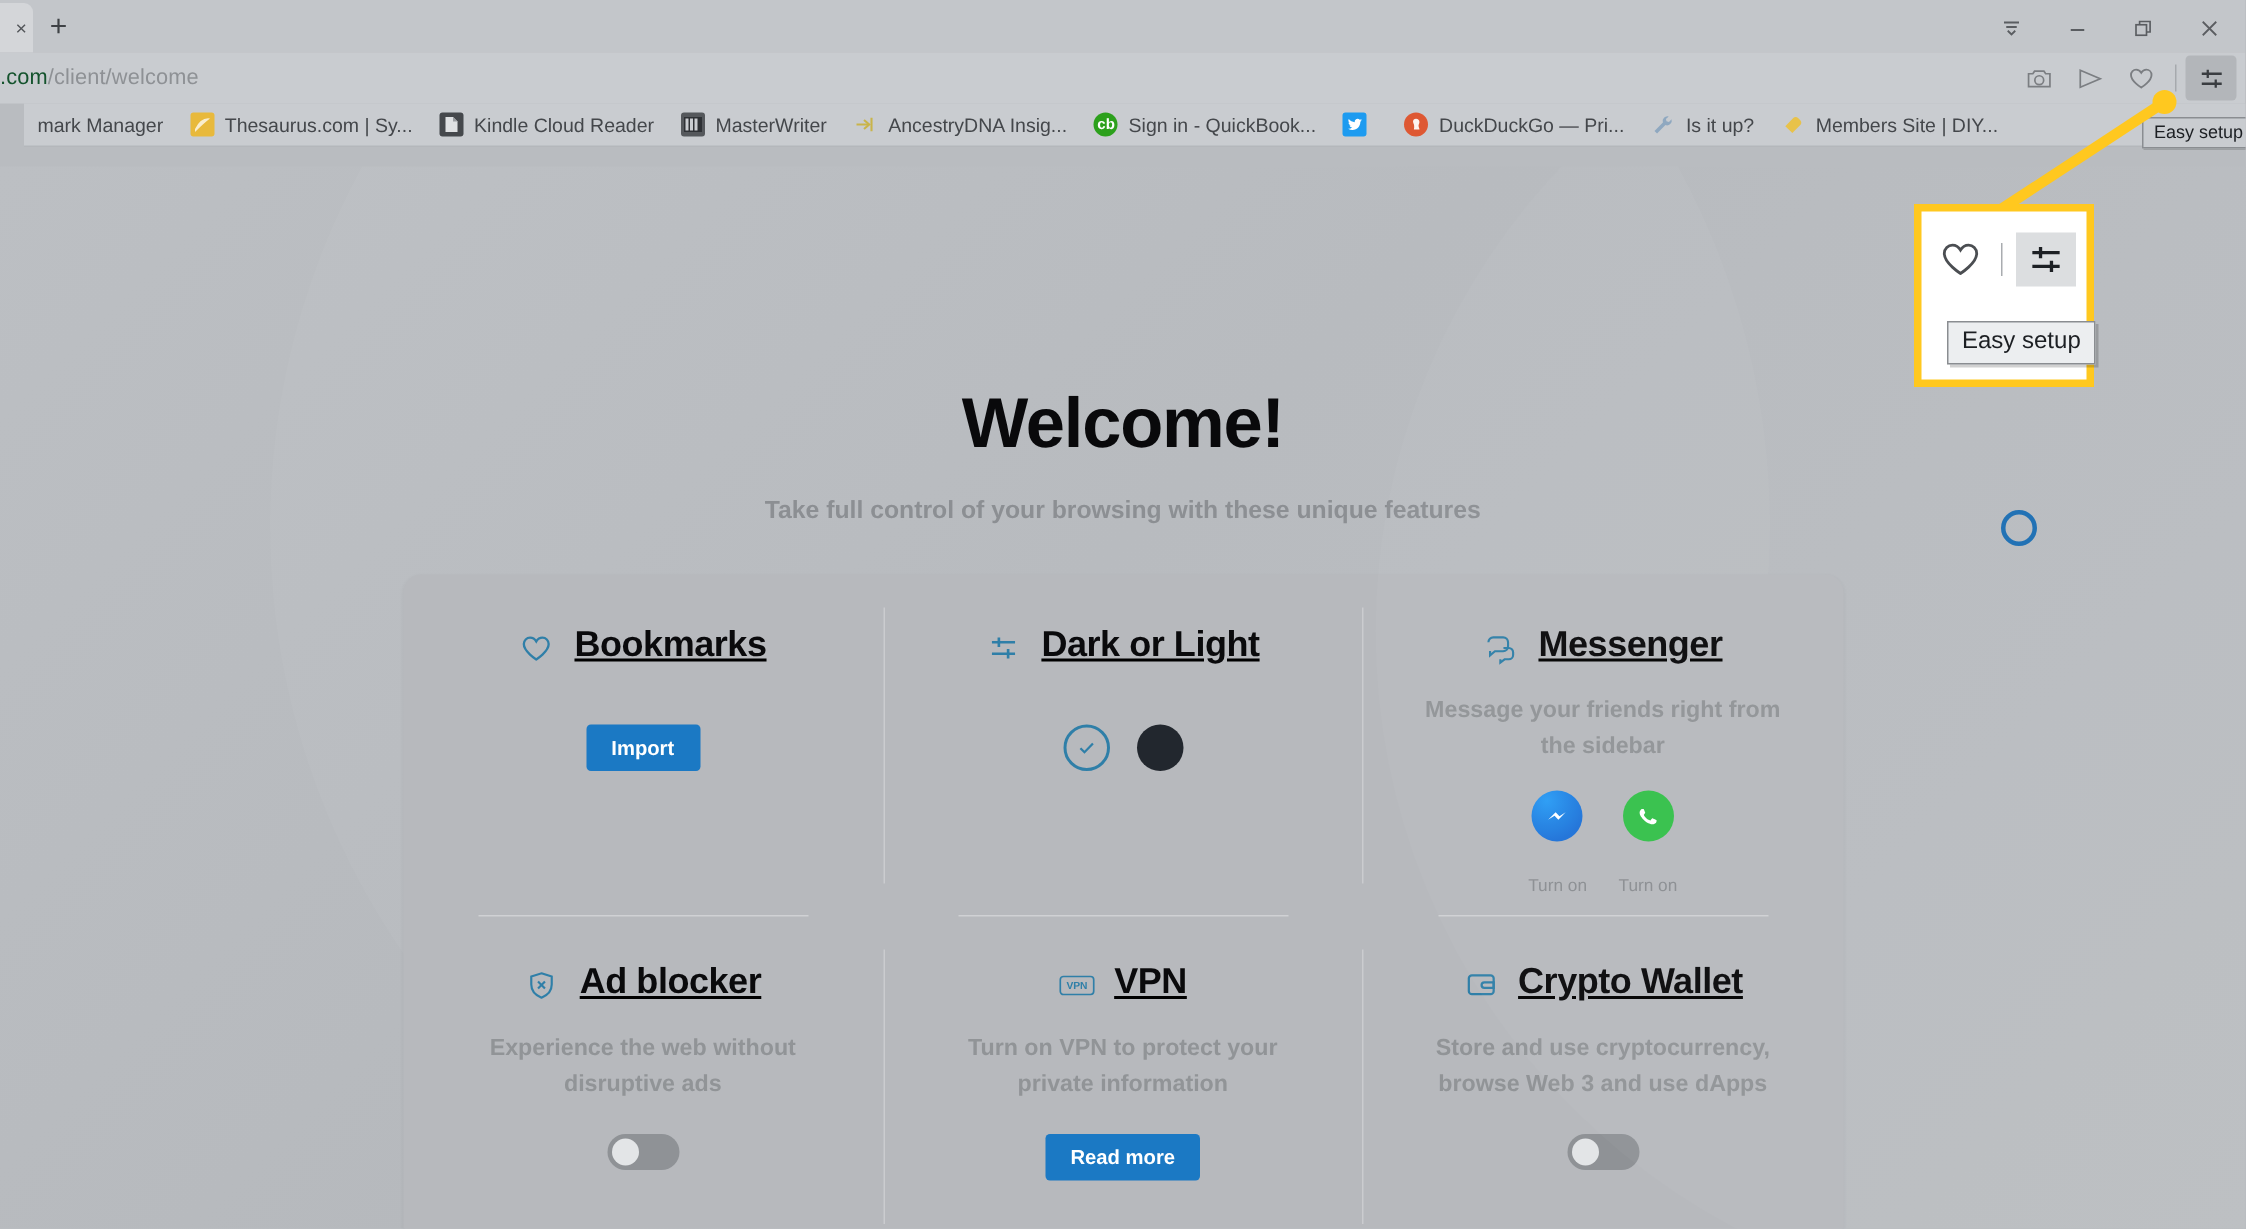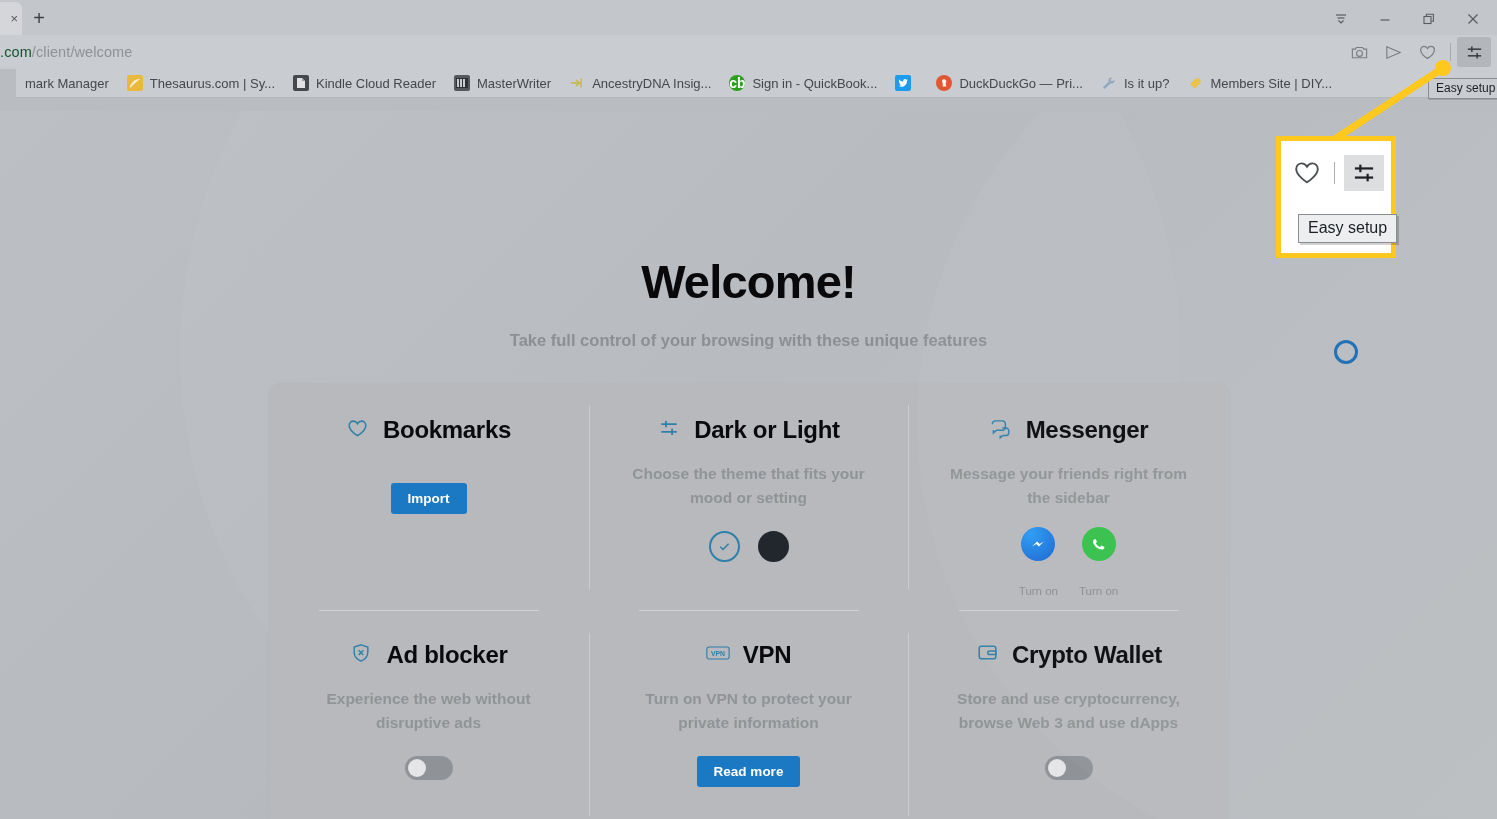--- a/index.html
+++ b/index.html
@@ -232,23 +232,24 @@
   .hdivider {
     position: absolute;
     bottom: 0;
     left: 50px; right: 50px;
     height: 1px;
     background: rgba(255,255,255,0.35);
   }
 
   .cell-head {
     display: flex;
-    align-items: flex-start;
+    align-items: flex-end;
     gap: 13px;
     margin-bottom: 18px;
+    text-decoration: underline;
   }
   .cell-icon {
     width: 24px; height: 24px;
     display: flex;
     align-items: center;
     justify-content: center;
     color: #2f7fa8;
   }
   .cell-title {
     font-size: 24px;
@@ -525,21 +526,21 @@
       <span class="bm-ico">
         <svg width="16" height="16" viewBox="0 0 16 16" fill="none" stroke="#c9b44a" stroke-width="1.4">
           <path d="M2 8 h8"></path>
             <path d="M7 5 L10.5 8 L7 11"></path>
             <line x1="12" y1="3.5" x2="12" y2="12.5"></line>
         </svg>
       </span>
       <span class="bm-label">AncestryDNA Insig...</span>
     </div>
     <div class="bm-item">
-      <span class="bm-ico" style="background:#2ca01c;border-radius:50%;font-size:14px;font-weight:bold">cb</span>
+      <span class="bm-ico" style="background:#2ca01c;border-radius:50%;font-size:10px;font-weight:bold">cb</span>
       <span class="bm-label">Sign in - QuickBook...</span>
     </div>
     <div class="bm-item">
       <span class="bm-ico" style="background:#1d9bf0">
         <svg width="11" height="11" viewBox="0 0 12 12">
             <path d="M11 2.3c-.4.2-.8.3-1.2.4.4-.3.7-.7.9-1.2-.4.3-.9.4-1.4.5C8.9 1.5 8.3 1.2 7.7 1.2c-1.2 0-2.1 1-2.1 2.1 0 .2 0 .3.1.5C3.9 3.7 2.3 2.8 1.3 1.5c-.2.3-.3.7-.3 1.1 0 .7.4 1.4 1 1.7-.3 0-.7-.1-.9-.3 0 1 .7 1.9 1.7 2.1-.2 0-.4.1-.6.1-.1 0-.3 0-.4 0 .3.8 1 1.4 1.9 1.5-.7.6-1.6.9-2.5.9H.8c.9.6 2 .9 3.1.9 3.7 0 5.8-3.1 5.8-5.8v-.3c.4-.3.8-.7 1.1-1.1z" fill="#fff"></path>
           </svg>
       </span>
       <span class="bm-label"></span>
     </div>
@@ -597,21 +598,20 @@
           <span class="cell-icon">
             <svg width="22" height="22" viewBox="0 0 20 20" fill="none" stroke="currentColor" stroke-width="1.6">
               <line x1="3" y1="6.5" x2="17" y2="6.5"></line>
               <line x1="3" y1="13.5" x2="17" y2="13.5"></line>
               <line x1="7.2" y1="3.6" x2="7.2" y2="9.4"></line>
               <line x1="12.8" y1="10.6" x2="12.8" y2="16.4"></line>
             </svg>
           </span>
           <span class="cell-title">Dark or Light</span>
         </div>
-        <div class="cell-desc">Choose the theme that fits your mood or setting</div>
         <div class="cell-action" style="gap:18px">
           <span class="theme-swatch-light">
             <svg width="15" height="15" viewBox="0 0 16 16" fill="none" stroke="#2f7fa8" stroke-width="1.6">
               <path d="M3.5 8.3 L6.4 11.2 L12.4 5"></path>
             </svg>
           </span>
           <span class="theme-swatch-dark"></span>
         </div>
         <div class="hdivider"></div>
       </div>

